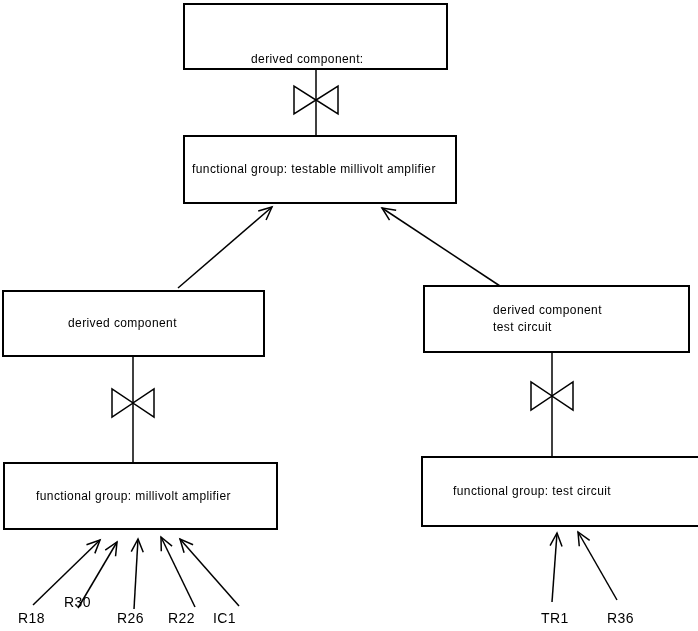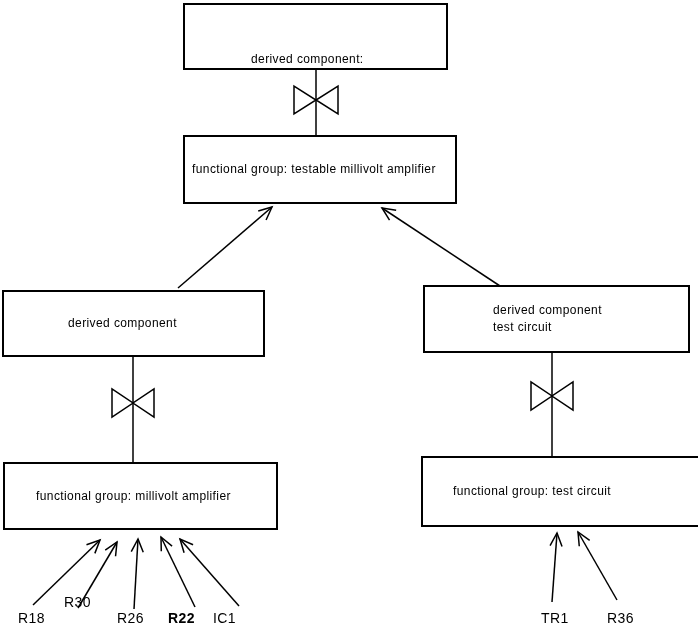--- a/index.html
+++ b/index.html
@@ -93,18 +93,18 @@
     <span>functional group: millivolt amplifier</span>
   </div>
 
   <div class="box" style="left:421px;top:456px;width:280px;height:71px;padding-left:30px;">
     <span>functional group: test circuit</span>
   </div>
 
   <span class="comp-label" style="left:18px;top:610px;">R18</span>
   <span class="comp-label" style="left:64px;top:594px;text-align:center;">R30</span>
   <span class="comp-label" style="left:117px;top:610px;">R26</span>
-  <span class="comp-label" style="left:168px;top:610px;font-weight:bold;">R22</span>
+  <span class="comp-label" style="left:168px;top:610px;">R22</span>
   <span class="comp-label" style="left:213px;top:610px;">IC1</span>
   <span class="comp-label" style="left:541px;top:610px;">TR1</span>
   <span class="comp-label" style="left:607px;top:610px;">R36</span>
 
 </div>
 
 </body></html>

